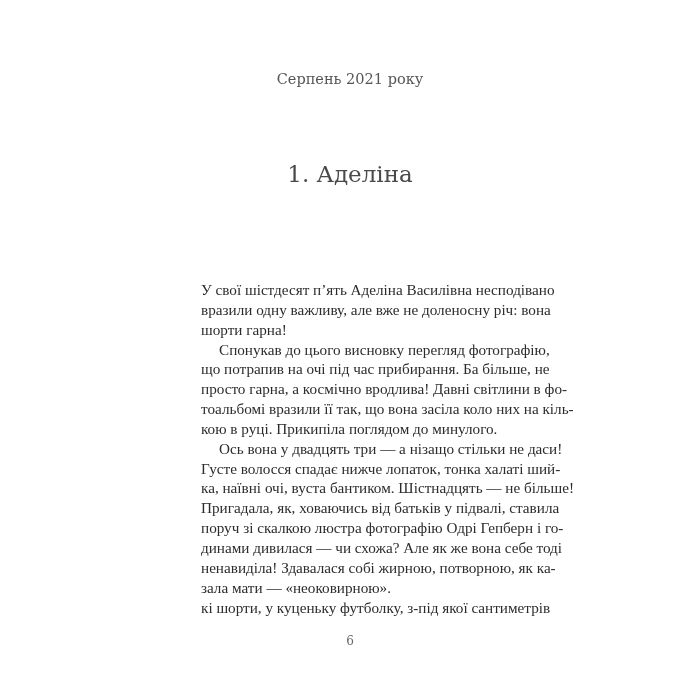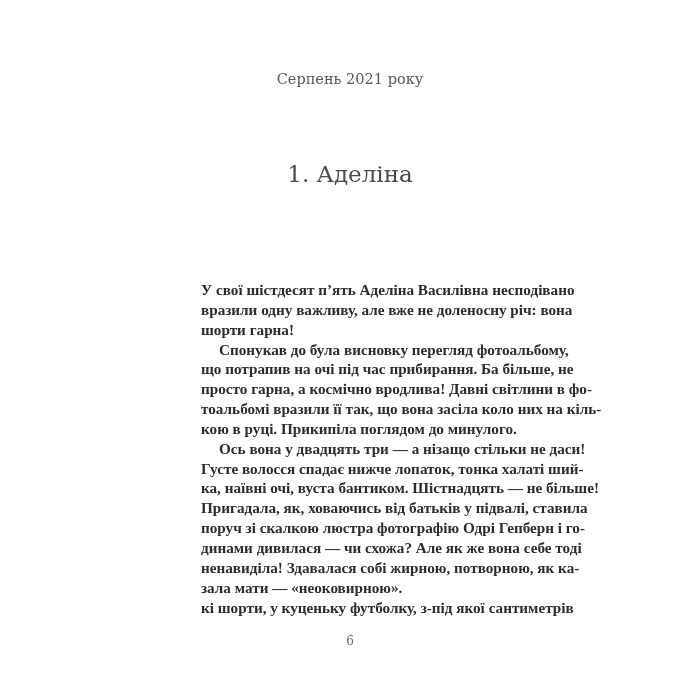--- a/index.html
+++ b/index.html
@@ -9,42 +9,42 @@
     position: absolute; left: 0; width: 700px; top: 71px; text-align: center;
     font-family: "DejaVu Serif", serif; font-size: 14.5px; color: #555555; letter-spacing: 0px;
     font-weight: 300;
   }
   .chapter-title {
     position: absolute; left: 0; width: 700px; top: 149px; text-align: center;
     font-family: "DejaVu Serif", serif; font-size: 23px; color: #4a4a4a; font-weight: normal; margin-top: 12px;
   }
   .body-text {
     position: absolute; left: 201px; top: 280px; width: 316px;
-    font-family: "Liberation Serif", serif; font-size: 15.2px; line-height: 19.85px; color: #2c2c2c; font-weight: bold;
+    font-family: "Liberation Serif", serif; font-size: 15.2px; line-height: 19.85px; color: #2c2c2c;
   }
   .line { display: block; white-space: nowrap; text-align: justify; text-align-last: justify; height: 19.85px; overflow: visible; }
   .line.last { text-align-last: left; }
   .line.indent { padding-left: 18px; }
   .page-number {
     position: absolute; left: 0; width: 700px; top: 634px; text-align: center;
     font-family: "DejaVu Serif", serif; font-size: 12px; color: #666666;
   }
 </style>
 </head>
 <body>
 
 <div class="page">
   <div class="date">Серпень 2021 року</div>
   <div class="chapter-title">1. Аделіна</div>
 
   <div class="body-text" id="body-text">
       <span class="line">У свої шістдесят п’ять Аделіна Василівна несподівано</span>
       <span class="line">вразили одну важливу, але вже не доленосну річ: вона</span>
       <span class="line last">шорти гарна!</span>
-      <span class="line indent">Спонукав до була висновку перегляд фотоальбому,</span>
+      <span class="line indent">Спонукав до цього висновку перегляд фотографію,</span>
       <span class="line">що потрапив на очі під час прибирання. Ба більше, не</span>
       <span class="line">просто гарна, а космічно вродлива! Давні світлини в фо-</span>
       <span class="line">тоальбомі вразили її так, що вона засіла коло них на кіль-</span>
       <span class="line last">кою в руці. Прикипіла поглядом до минулого.</span>
       <span class="line indent">Ось вона у двадцять три — а нізащо стільки не даси!</span>
       <span class="line">Густе волосся спадає нижче лопаток, тонка халаті ший-</span>
       <span class="line">ка, наївні очі, вуста бантиком. Шістнадцять — не більше!</span>
       <span class="line">Пригадала, як, ховаючись від батьків у підвалі, ставила</span>
       <span class="line">поруч зі скалкою люстра фотографію Одрі Гепберн і го-</span>
       <span class="line">динами дивилася — чи схожа? Але як же вона себе тоді</span>

